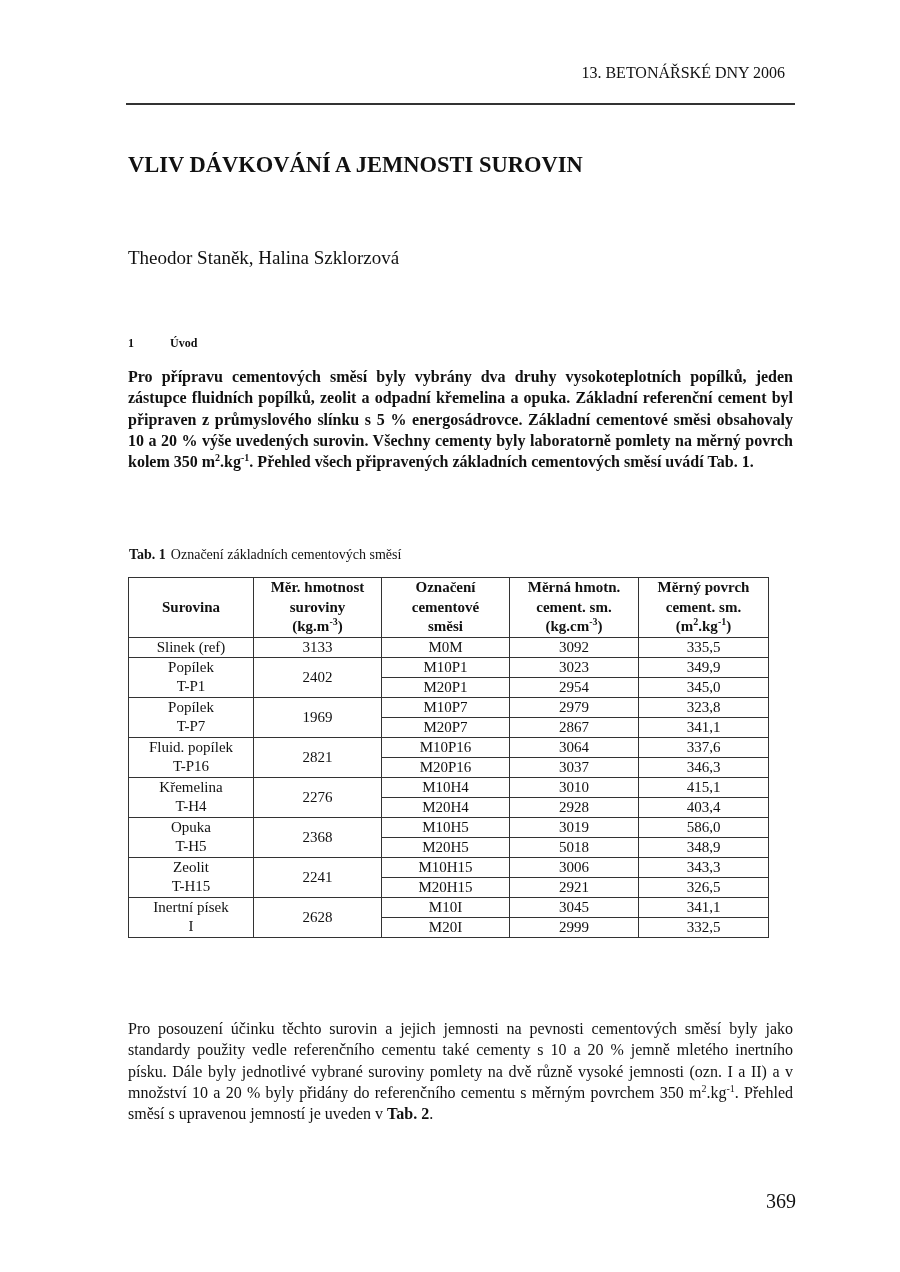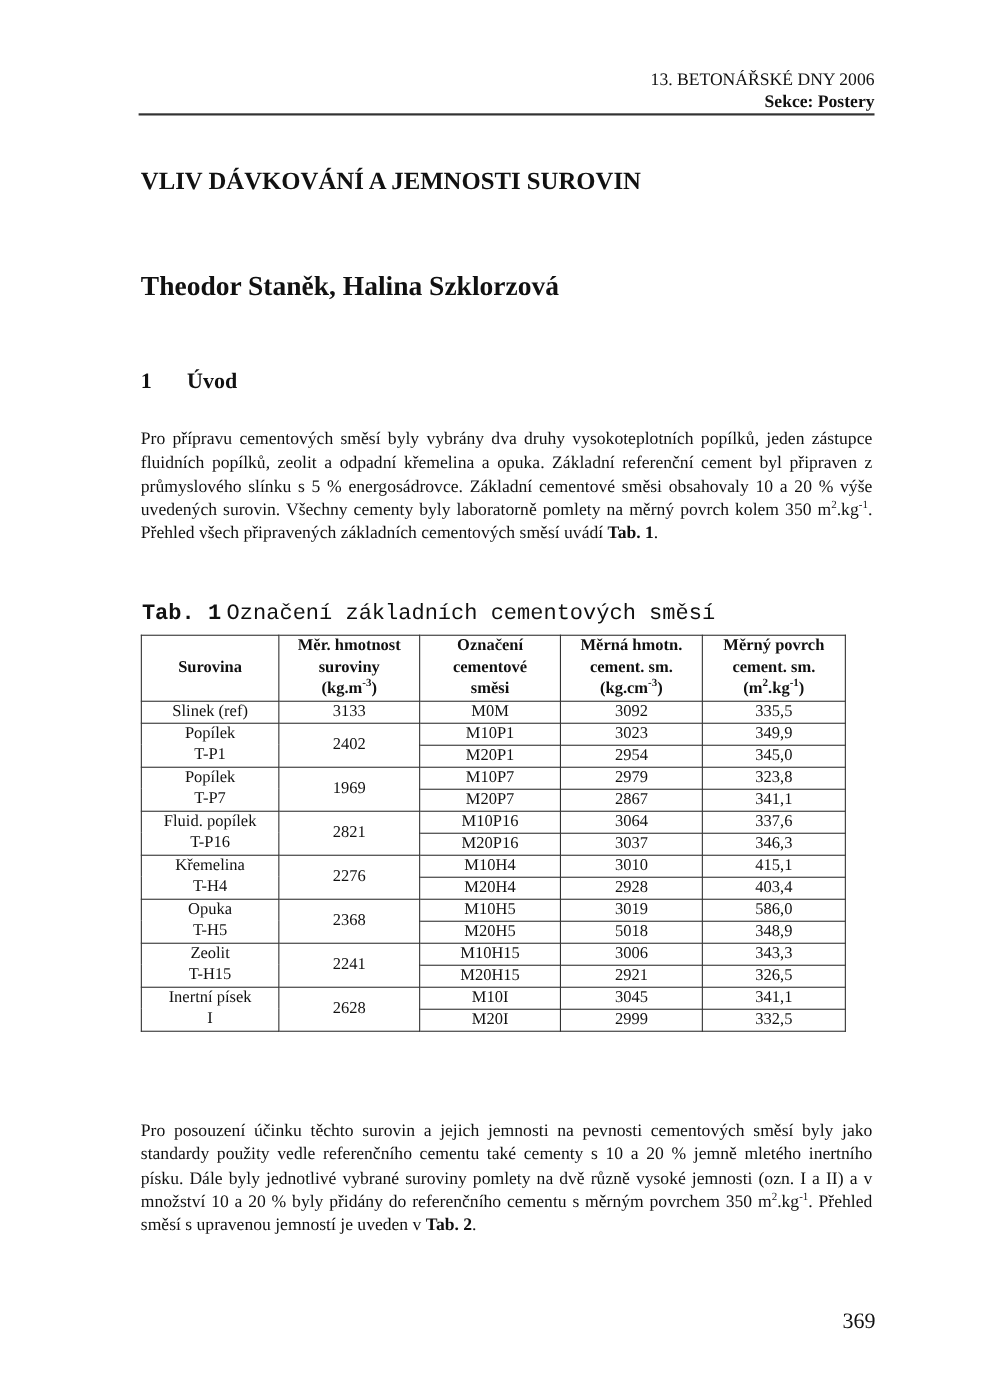--- a/index.html
+++ b/index.html
@@ -1,42 +1,41 @@
 <!DOCTYPE html>
 <html><head>
 <meta charset="utf-8">
 <style>
   html, body { margin:0; padding:0; background:#ffffff; }
   body { width:900px; height:1272px; position:relative; font-family:"Liberation Serif", serif; color:#111; overflow:hidden; }
-  .header { position:absolute; left:126px; top:63px; width:669px; text-align:right; font-size:16px; line-height:20px; }
+  .header { position:absolute; left:116px; top:63px; width:669px; text-align:right; font-size:16px; line-height:20px; }
   .header .bold { font-weight:bold; }
   .header-rule { position:absolute; left:126px; top:103px; width:669px; height:2px; background:#333; }
   .title { position:absolute; left:128px; top:150px; font-weight:bold; font-size:22.5px; line-height:29px;text-align:right; }
-  .authors { position:absolute; left:128px; top:247px; font-size:25px;font-weight:bold; }
-  .section { position:absolute; left:128px; top:336px; font-weight:bold; font-size:20px; }
+  .authors { position:absolute; left:128px; top:247px; font-size:19px; }
+  .section { position:absolute; left:128px; top:336px; font-weight:bold; font-size:12px; }
   .section .num { display:inline-block; width:42px; }
   .para { position:absolute; left:128px; width:665px; font-size:16px; line-height:21.3px; text-align:justify; }
-  .p1 { top:389px; }
+  .p1 { top:366px;font-weight:bold; }
   .p2 { top:998px;margin-top:20px; }
   sup { font-size:10px; line-height:0; }
-  .caption { position:absolute; left:129px; top:547px; font-size:20px;font-family:Liberation Mono, monospace; }
+  .caption { position:absolute; left:129px; top:547px; font-size:14px; }
   .caption b { margin-right:5px; }
   table.t1 { position:absolute; left:128px; top:577px; border-collapse:collapse; font-size:15px; }
   table.t1 td, table.t1 th { border:1px solid #333; text-align:center; padding:0; line-height:19px; }
   table.t1 th { font-weight:bold; height:58px; line-height:19.5px; }
   table.t1 td { height:19px; }
   .c1 { width:124px; } .c2 { width:127px;margin-top:28px; } .c3 { width:127px; } .c4 { width:128px; } .c5 { width:129px; }
   .pagenum { position:absolute; left:766px; top:1190px; font-size:20px; }
 </style>
 </head>
 <body>
 
 <div class="header">
   <div>13. BETONÁŘSKÉ DNY 2006</div>
-  <div class="bold">Sekce: Postery</div>
 </div>
 <div class="header-rule"></div>
 
 <div class="title">
   <div>VLIV DÁVKOVÁNÍ A JEMNOSTI SUROVIN</div>
 </div>
 
 <div class="authors">Theodor Staněk, Halina Szklorzová</div>
 
 <div class="section">

